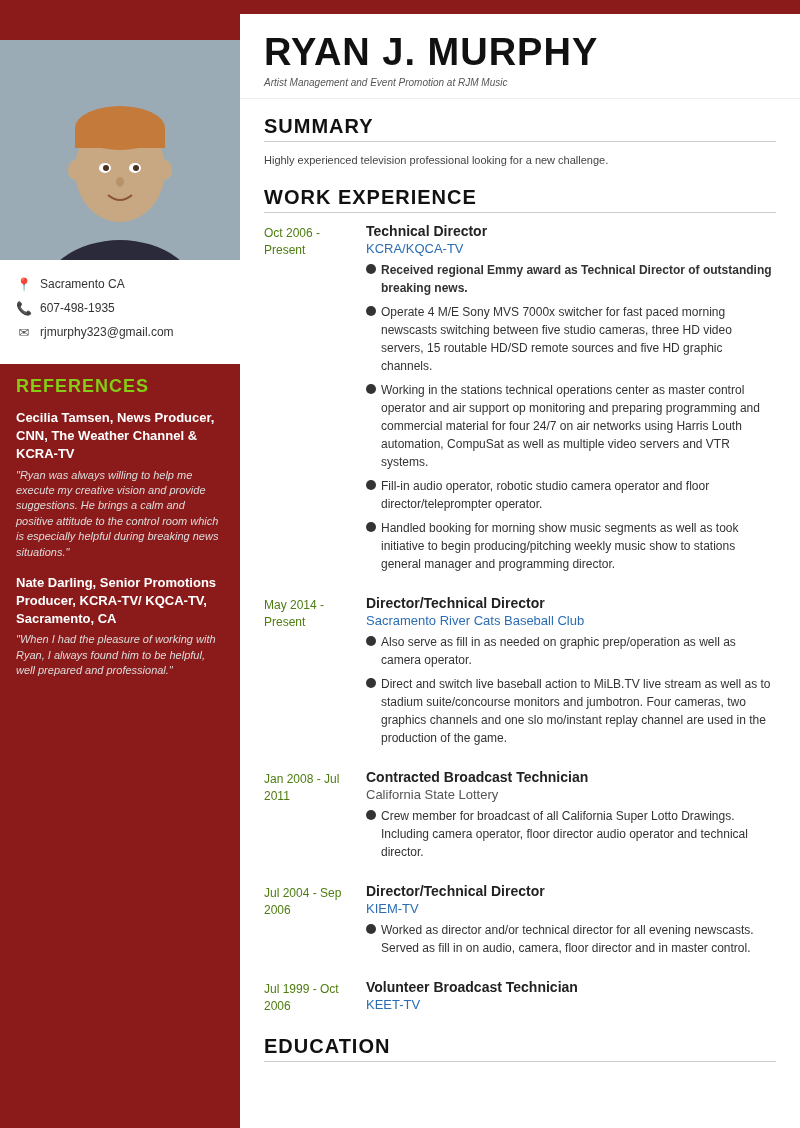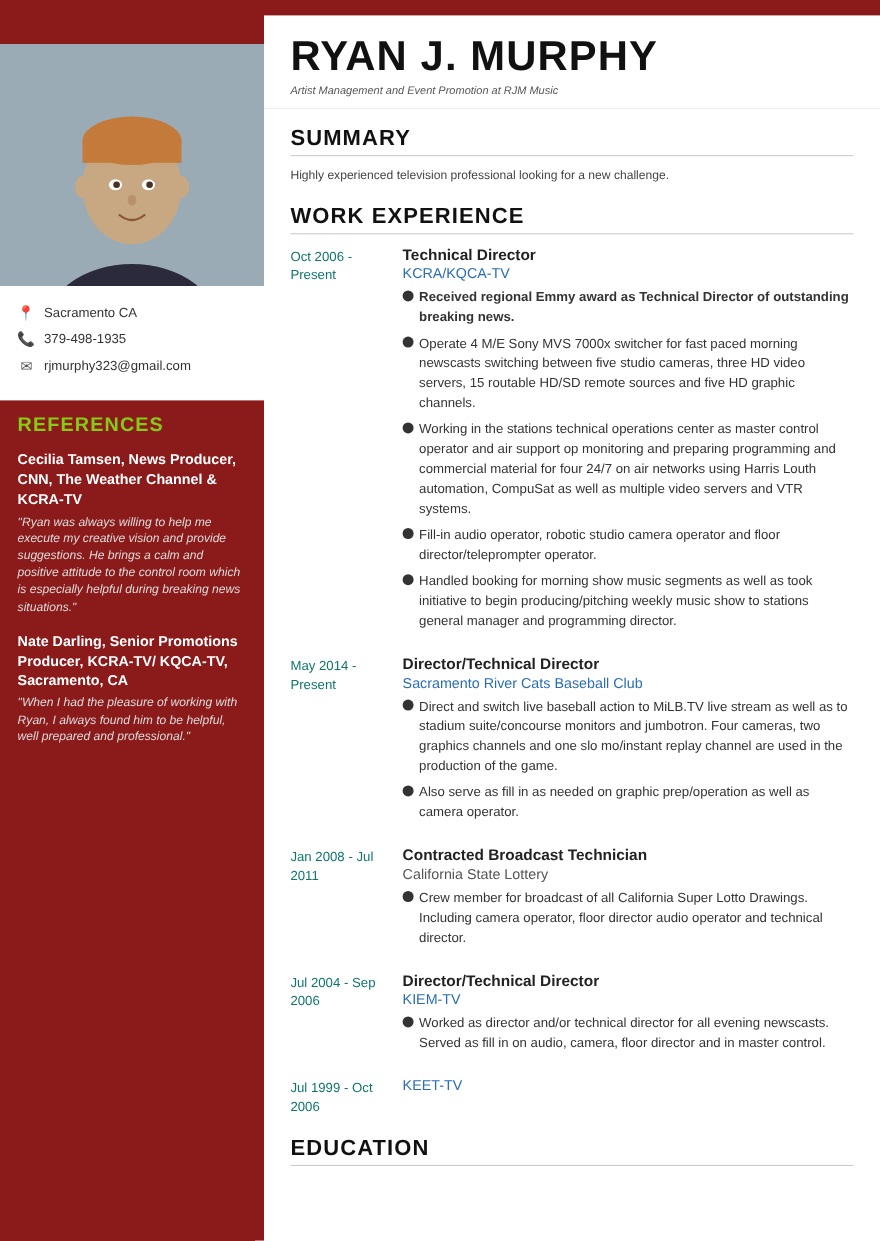--- a/index.html
+++ b/index.html
@@ -143,21 +143,21 @@
     }
     .work-entry {
       display: flex;
       gap: 12px;
       margin-bottom: 16px;
     }
     .work-date {
       min-width: 90px;
       max-width: 90px;
       font-size: 12px;
-      color: #0f766e;
+      color: #4d7c0f;
       padding-top: 2px;
       line-height: 1.4;
     }
     .work-details {
       flex: 1;
     }
     .work-title {
       font-size: 14px;
       font-weight: bold;
       color: #222;
@@ -224,21 +224,21 @@
     </svg>
   </div>
 
   <div class="sidebar-contact">
     <div class="sidebar-contact-item">
       <span class="contact-icon">📍</span>
       <span>Sacramento CA</span>
     </div>
     <div class="sidebar-contact-item">
       <span class="contact-icon">📞</span>
-      <span>379-498-1935</span>
+      <span>607-498-1935</span>
     </div>
     <div class="sidebar-contact-item">
       <span class="contact-icon">✉</span>
       <span>rjmurphy323@gmail.com</span>
     </div>
   </div>
 
   <div class="sidebar-references">
     <div class="references-title">REFERENCES</div>
 
@@ -301,25 +301,25 @@
 
     <div class="work-entry">
       <div class="work-date">
         <span>May 2014 - Present</span>
       </div>
       <div class="work-details">
         <div class="work-title">Director/Technical Director</div>
         <div class="work-company">Sacramento River Cats Baseball Club</div>
         <div class="work-bullet">
           <span class="bullet-dot"></span>
+          <span>Also serve as fill in as needed on graphic prep/operation as well as camera operator.</span>
+        </div>
+        <div class="work-bullet">
+          <span class="bullet-dot"></span>
           <span>Direct and switch live baseball action to MiLB.TV live stream as well as to stadium suite/concourse monitors and jumbotron. Four cameras, two graphics channels and one slo mo/instant replay channel are used in the production of the game.</span>
-        </div>
-        <div class="work-bullet">
-          <span class="bullet-dot"></span>
-          <span>Also serve as fill in as needed on graphic prep/operation as well as camera operator.</span>
         </div>
       </div>
     </div>
 
     <div class="work-entry">
       <div class="work-date">
         <span>Jan 2008 - Jul 2011</span>
       </div>
       <div class="work-details">
         <div class="work-title">Contracted Broadcast Technician</div>
@@ -343,20 +343,21 @@
           <span>Worked as director and/or technical director for all evening newscasts.  Served as fill in on audio, camera, floor director and in master control.</span>
         </div>
       </div>
     </div>
 
     <div class="work-entry">
       <div class="work-date">
         <span>Jul 1999 - Oct 2006</span>
       </div>
       <div class="work-details">
+        <div class="work-title">Volunteer Broadcast Technician</div>
         <div class="work-company">KEET-TV</div>
       </div>
     </div>
 
     <div class="section-title">EDUCATION</div>
 
   </div>
 </div>
 
 </body></html>

